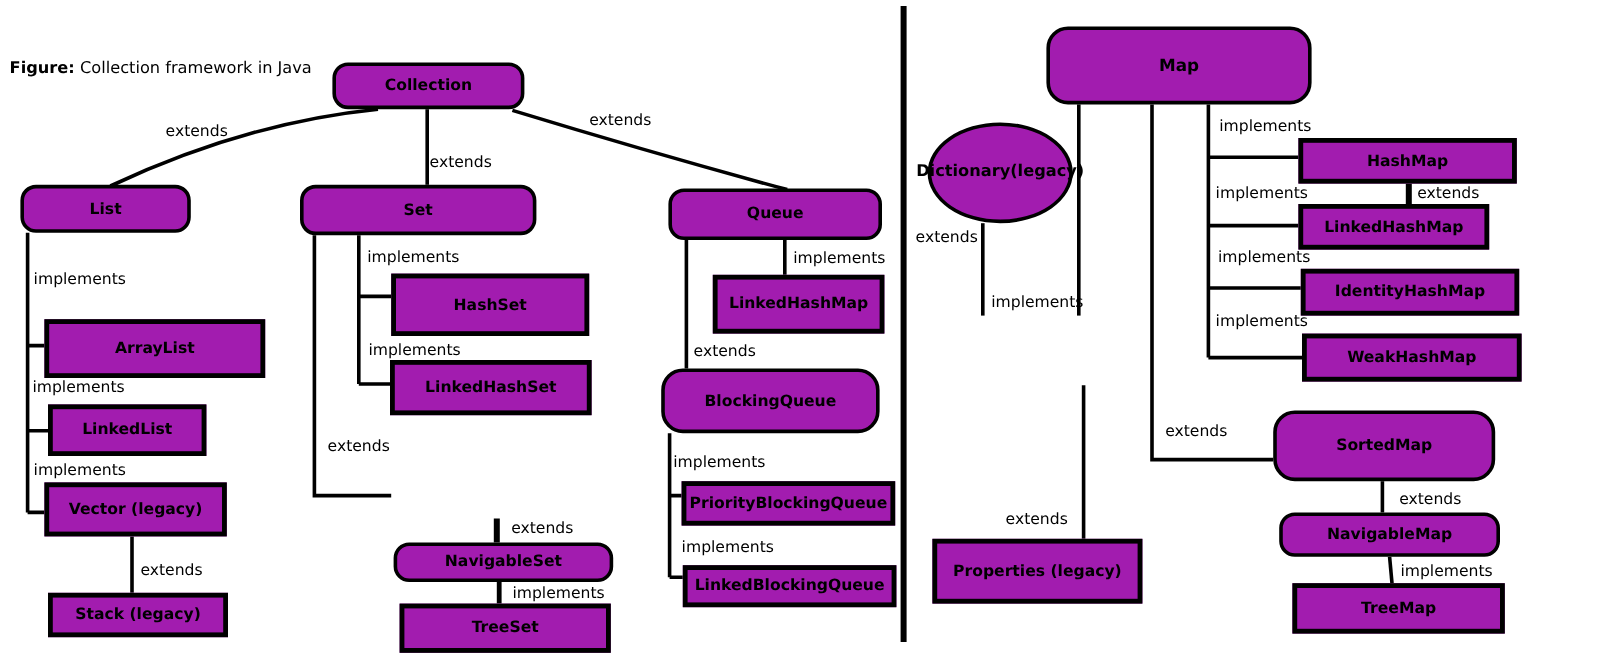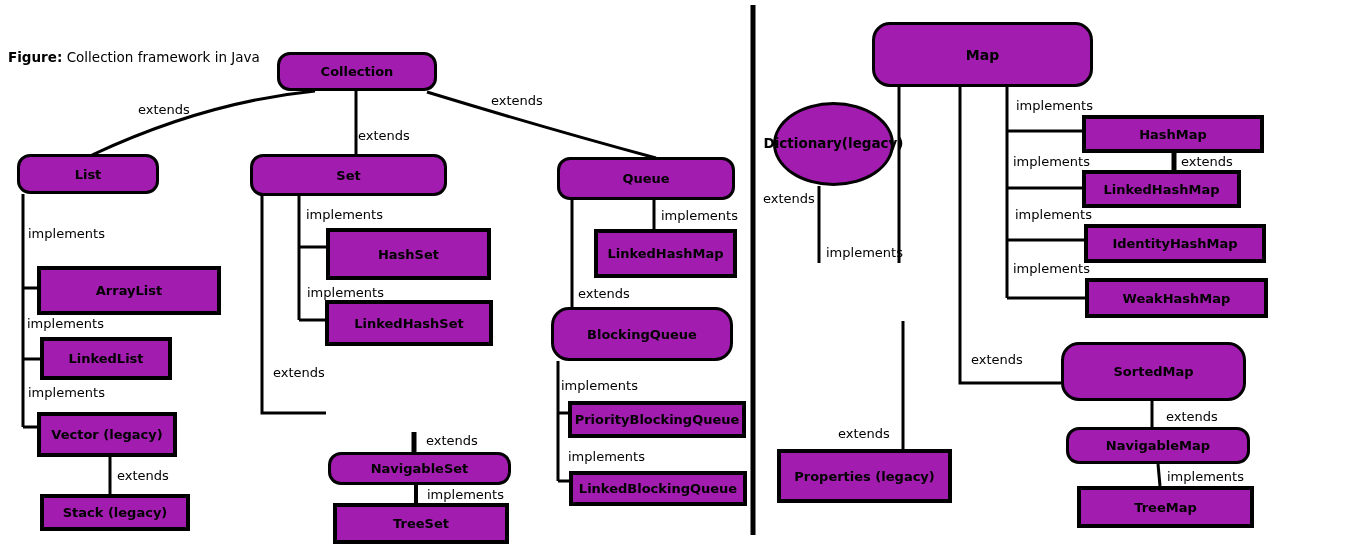--- a/index.html
+++ b/index.html
@@ -66,21 +66,21 @@
   <div class="node iface r18" style="left:1061px;top:342px;width:185px;height:59px">SortedMap</div>
   <div class="node iface" style="left:1066px;top:427px;width:184px;height:37px">NavigableMap</div>
 
   <div class="node ellipse" style="left:773px;top:102px;width:121px;height:84px">
     <div>Dictionary</div>
     <div>(legacy)</div>
   </div>
 
   <div class="node" style="left:37px;top:266px;width:184px;height:49px">ArrayList</div>
   <div class="node" style="left:40px;top:337px;width:132px;height:43px">LinkedList</div>
-  <div class="node" style="left:37px;top:412px;width:140px;height:45px">Vector (legacy)</div>
+  <div class="node" style="left:37px;top:402px;width:152px;height:45px">Vector (legacy)</div>
   <div class="node" style="left:40px;top:494px;width:150px;height:37px">Stack (legacy)</div>
   <div class="node" style="left:325px;top:300px;width:168px;height:46px">LinkedHashSet</div>
   <div class="node" style="left:326px;top:228px;width:165px;height:52px">HashSet</div>
   <div class="node" style="left:333px;top:503px;width:176px;height:41px">TreeSet</div>
   <div class="node" style="left:594px;top:229px;width:143px;height:49px">LinkedHashMap</div>
   <div class="node" style="left:568px;top:401px;width:178px;height:37px">PriorityBlockingQueue</div>
   <div class="node" style="left:569px;top:471px;width:178px;height:35px">LinkedBlockingQueue</div>
   <div class="node" style="left:1082px;top:115px;width:182px;height:38px">HashMap</div>
   <div class="node" style="left:1082px;top:170px;width:159px;height:38px">LinkedHashMap</div>
   <div class="node" style="left:1084px;top:224px;width:182px;height:39px">IdentityHashMap</div>

